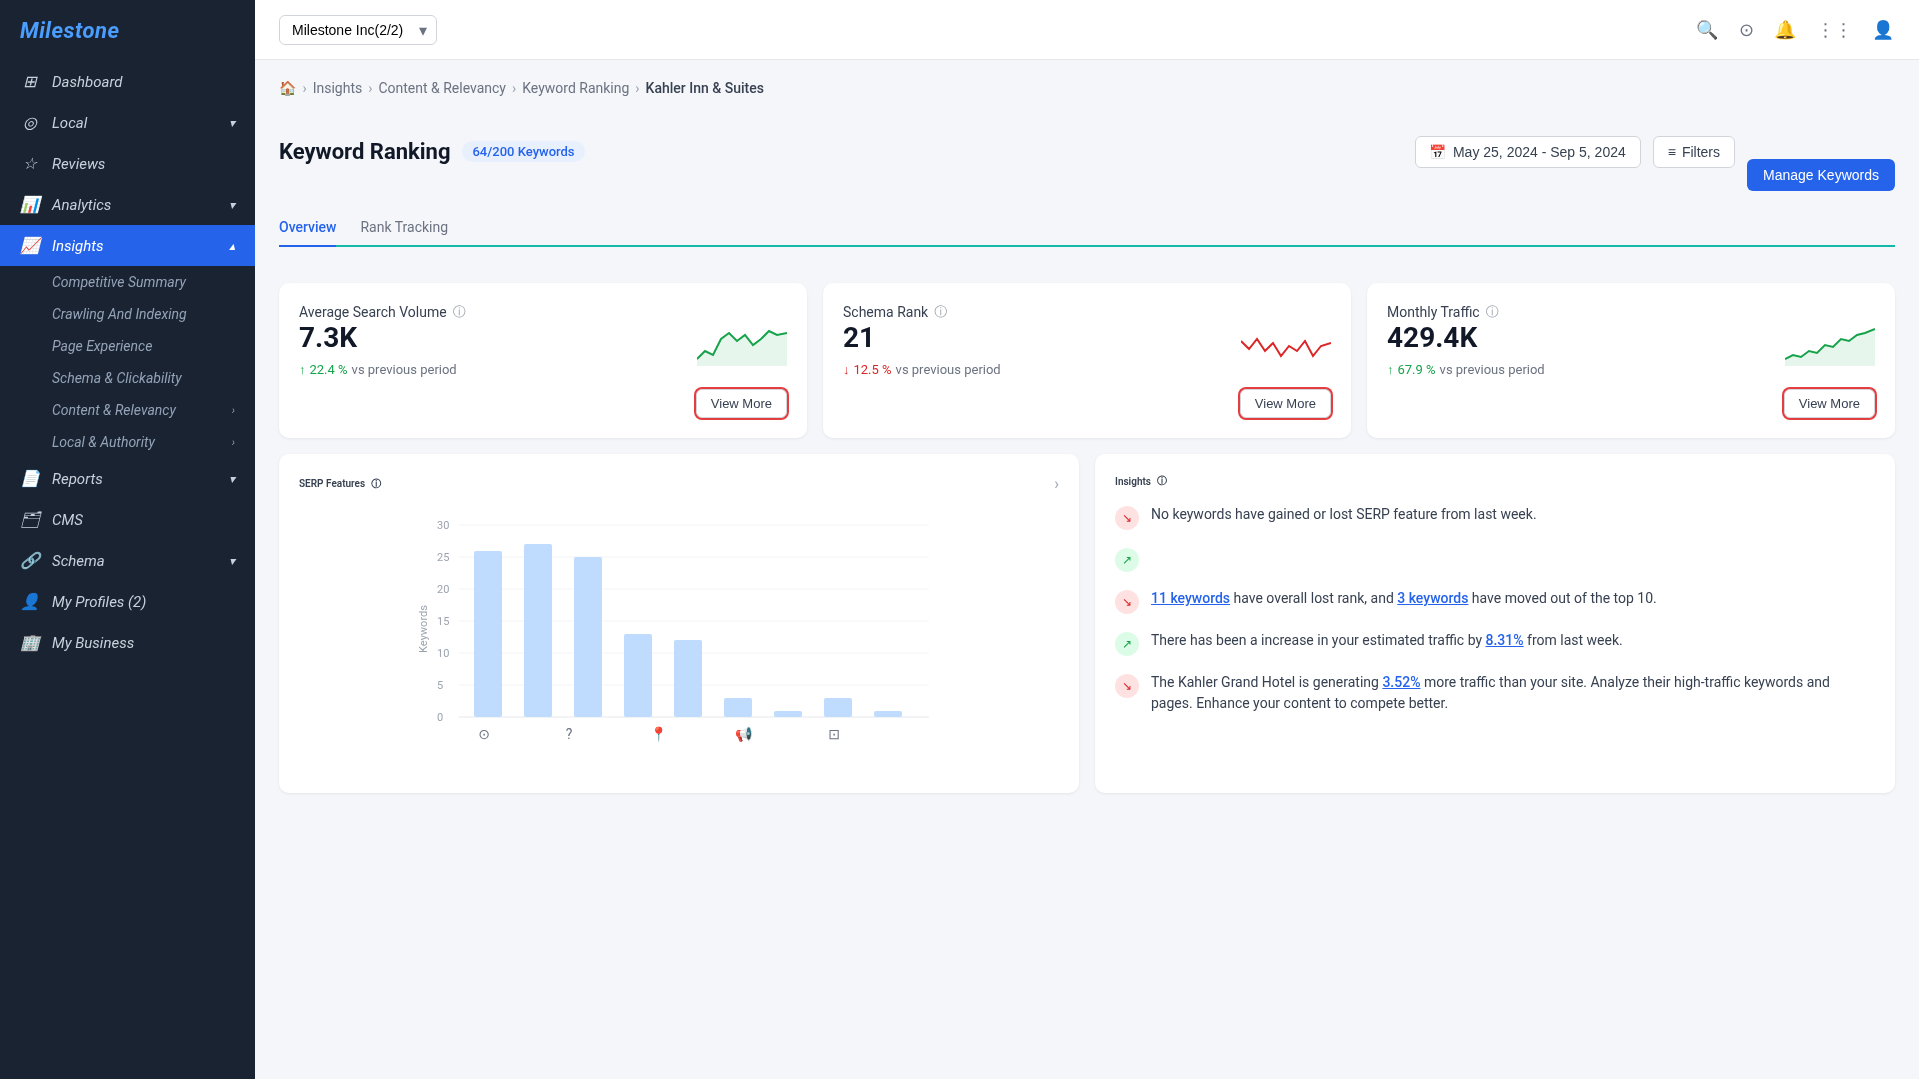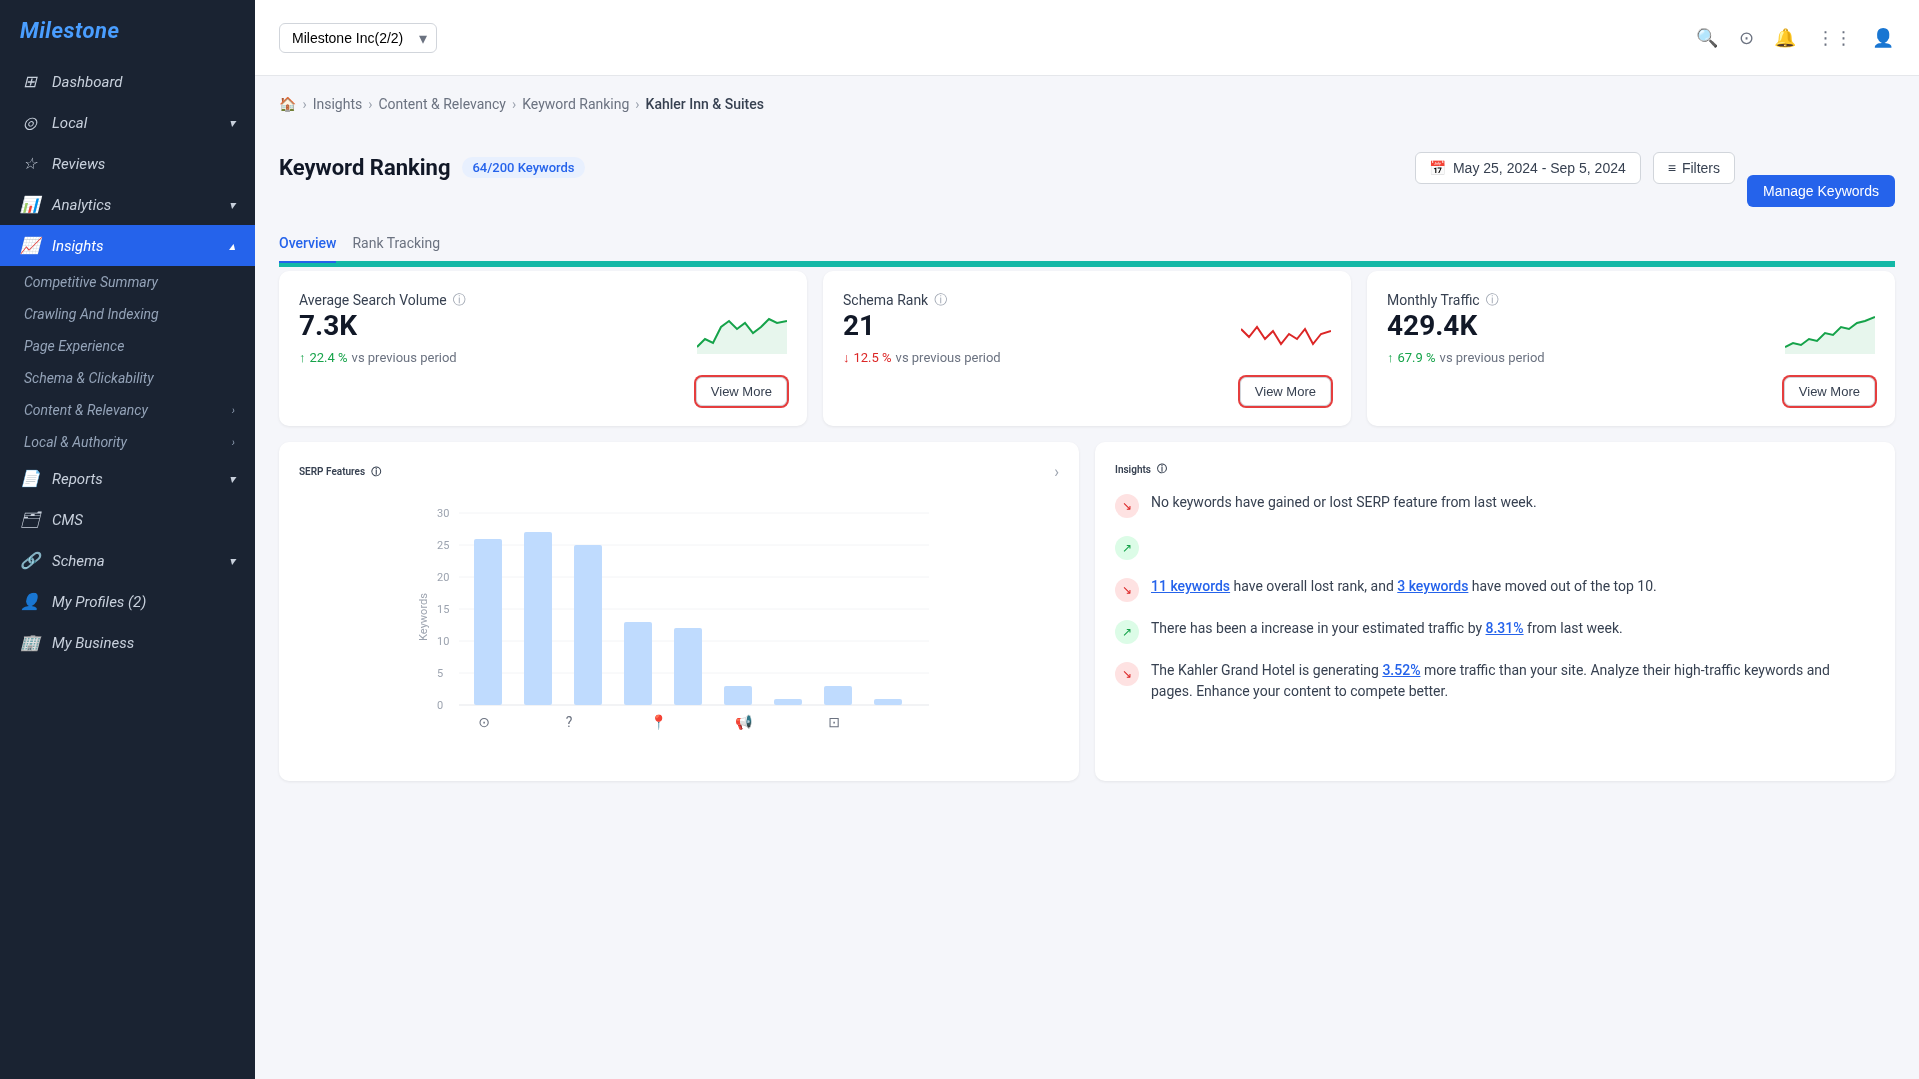--- a/index.html
+++ b/index.html
@@ -6,28 +6,28 @@
     body { font-family: -apple-system, BlinkMacSystemFont, 'Segoe UI', Roboto, sans-serif; background: #f5f6fa; color: #333; display: flex; height: 100vh; overflow: hidden; }
 
     
     .sidebar { width: 255px; background: #1a2332; color: #fff; display: flex; flex-direction: column; height: 100vh; overflow-y: auto; flex-shrink: 0; font-style: italic; }
     .sidebar-logo { padding: 18px 20px; font-size: 22px; font-weight: 700; color: #4a9eff; letter-spacing: 0.5px; }
     .sidebar-nav { flex: 1; }
     .nav-item { display: flex; align-items: center; padding: 11px 20px; cursor: pointer; color: #c8d0dc; font-size: 15px; gap: 12px; position: relative; }
     .nav-item.active { background: #2563eb; color: #fff; }
     .nav-item .nav-icon { width: 20px; text-align: center; font-size: 16px; }
     .nav-item .chevron { margin-left: auto; font-size: 12px; }
-    .nav-sub { padding-left: 24px; }
+    .nav-sub { padding-left: 52px; }
     .nav-sub-item { padding: 8px 20px 8px 0; color: #94a3b8; font-size: 14px; cursor: pointer; }
 
     
     .main { flex: 1; display: flex; flex-direction: column; overflow: hidden; }
 
     
-    .header { background: #fff; border-bottom: 1px solid #e5e7eb; padding: 0 24px; height: 76px; display: flex; align-items: center; justify-content: space-between; flex-shrink: 0; }
+    .header { background: #fff; border-bottom: 1px solid #e5e7eb; padding: 0 24px; height: 60px; display: flex; align-items: center; justify-content: space-between; flex-shrink: 0; }
     .header-left { display: flex; align-items: center; gap: 12px; }
     .org-select { border: 1px solid #d1d5db; border-radius: 6px; padding: 6px 32px 6px 12px; font-size: 14px; background: #fff; cursor: pointer; appearance: none; position: relative; }
     .org-select-wrap { position: relative; }
     .org-select-wrap::after { content: '▾'; position: absolute; right: 10px; top: 50%; transform: translateY(-50%); pointer-events: none; color: #6b7280; }
     .header-right { display: flex; align-items: center; gap: 20px; color: #6b7280; font-size: 18px; }
     .header-icon { cursor: pointer; }
 
     
     .content { flex: 1; overflow-y: auto; padding: 20px 24px; }
 
@@ -41,21 +41,21 @@
     .page-header { display: flex; align-items: center; justify-content: space-between; margin-bottom: 20px; }
     .page-title-wrap { display: flex; align-items: center; gap: 12px; }
     .page-title { font-size: 22px; font-weight: 700; color: #111827; }
     .keyword-badge { background: #e8f0fe; color: #2563eb; font-size: 13px; padding: 3px 10px; border-radius: 12px; font-weight: 500; }
     .page-actions { display: flex; align-items: center; gap: 12px; }
     .date-btn { border: 1px solid #d1d5db; background: #fff; border-radius: 6px; padding: 7px 14px; font-size: 14px; cursor: pointer; display: flex; align-items: center; gap: 6px; color: #374151; }
     .filter-btn { border: 1px solid #d1d5db; background: #fff; border-radius: 6px; padding: 7px 14px; font-size: 14px; cursor: pointer; display: flex; align-items: center; gap: 6px; color: #374151; }
     .manage-btn { background: #2563eb; color: #fff; border: none; border-radius: 6px; padding: 8px 16px; font-size: 14px; cursor: pointer; font-weight: 500; margin-top: 47px; }
 
     
-    .tabs { display: flex; gap: 16px; border-bottom: 6px solid #14b8a6; margin-bottom: 4px; }
+    .tabs { display: flex; gap: 24px; border-bottom: 2px solid #14b8a6; margin-bottom: 36px; }
     .tab { padding: 8px 0 10px; font-size: 14px; cursor: pointer; color: #6b7280; border-bottom: 2px solid transparent; margin-bottom: -2px; }
     .tab.active { color: #2563eb; border-bottom-color: #2563eb; font-weight: 500; }
 
     
     .metric-row { display: grid; grid-template-columns: 1fr 1fr 1fr; gap: 16px; margin-bottom: 16px; }
     .metric-card { background: #fff; border-radius: 10px; padding: 20px; box-shadow: 0 1px 3px rgba(0,0,0,0.07); }
     .metric-label { font-size: 14px; color: #374151; margin-bottom: 0; display: flex; align-items: center; gap: 6px; }
     .metric-label .help-icon { color: #9ca3af; font-size: 13px; }
     .metric-value { font-size: 28px; font-weight: 700; color: #111827; margin-bottom: 8px; }
     .metric-footer { display: flex; align-items: center; justify-content: space-between; }

